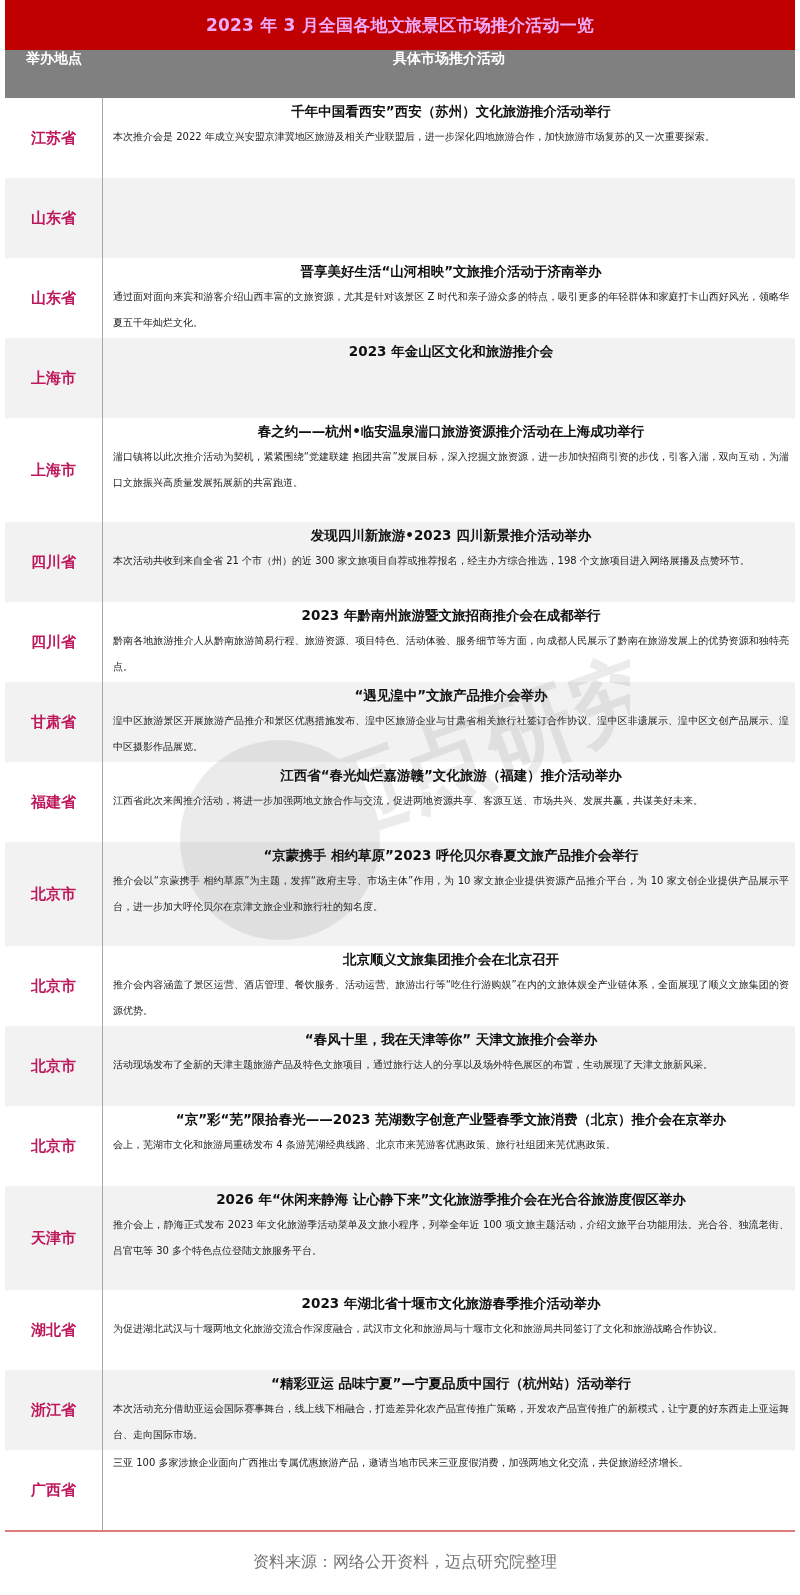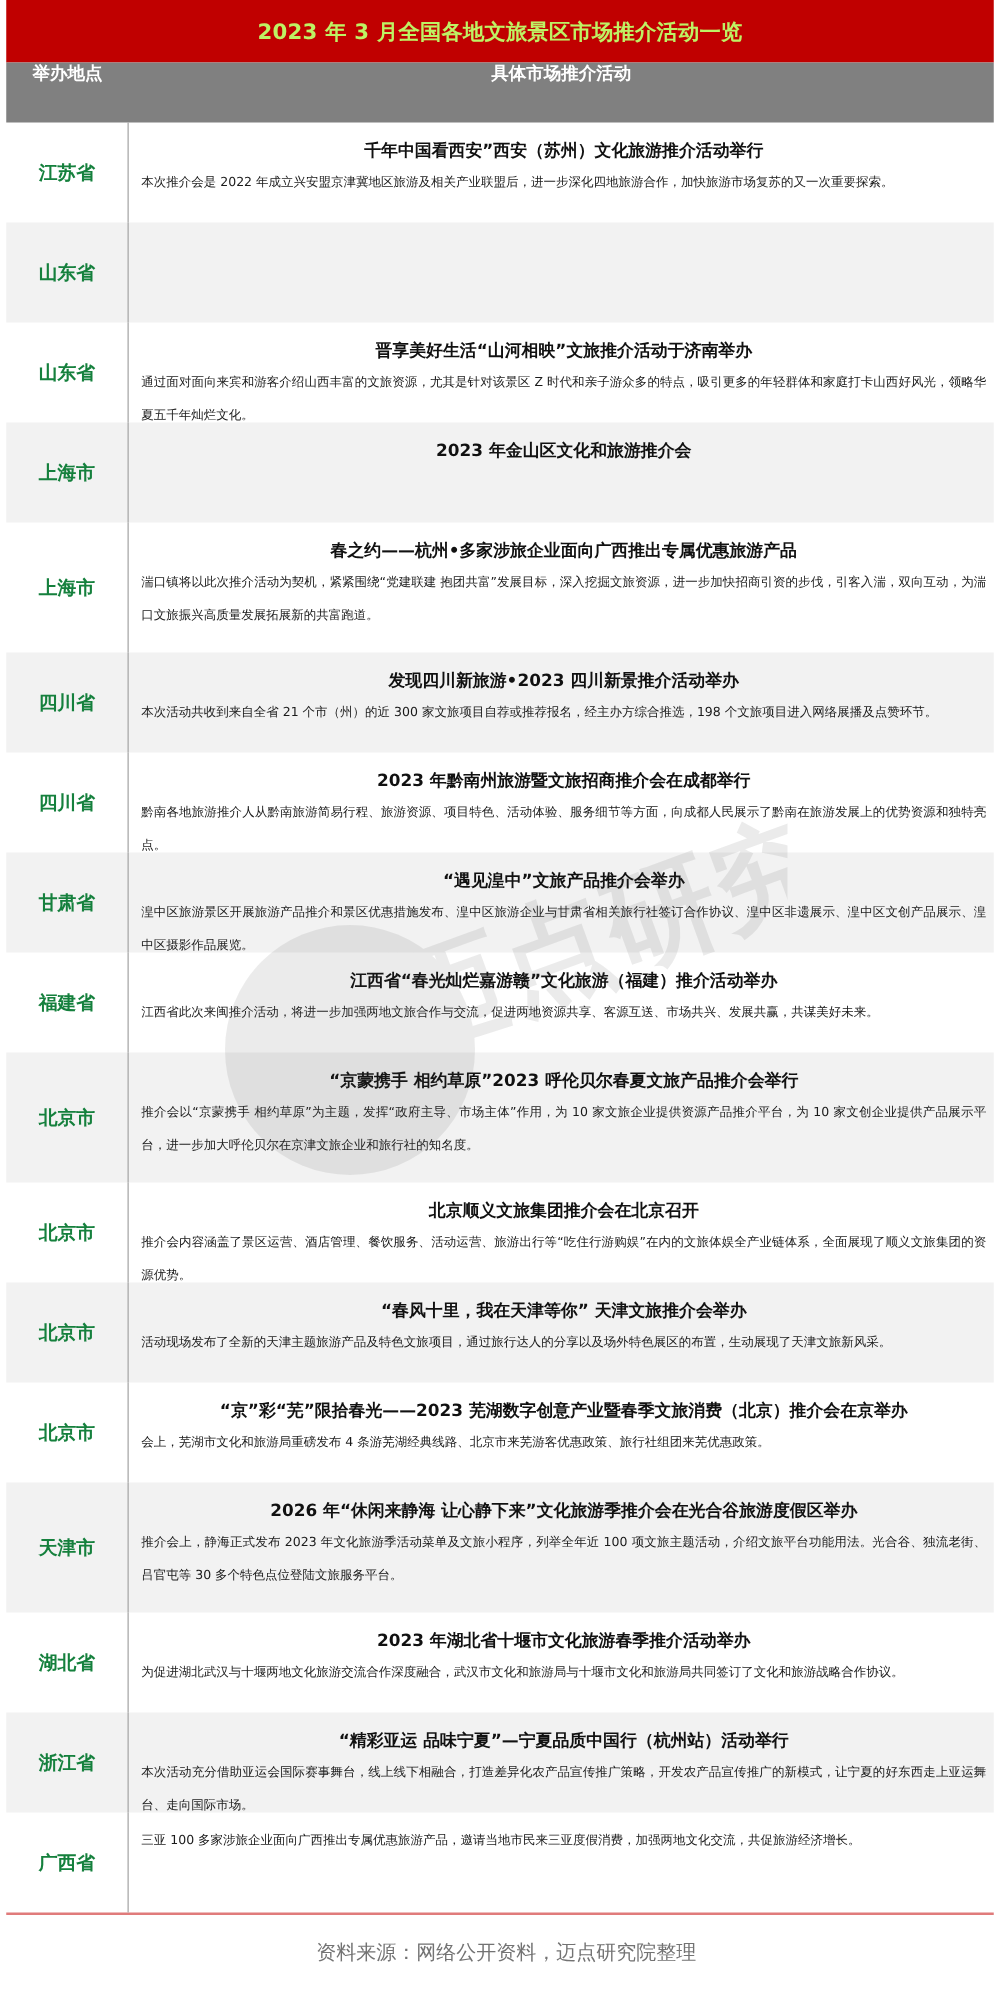--- a/index.html
+++ b/index.html
@@ -3,38 +3,38 @@
 <meta charset="utf-8">
 <style>
   * { box-sizing: border-box; margin: 0; padding: 0; }
   body {
     width: 800px; height: 1595px; background: #ffffff;
     font-family: "DejaVu Sans", "Liberation Sans", sans-serif;
     color: #1a1a1a; position: relative; overflow: hidden;
   }
   .table-wrap { position: absolute; left: 5px; top: 0; width: 790px; }
   .title-bar {
-    height: 50px; background: #c00000; color: #bef264;
+    height: 50px; background: #c00000; color: #f0abfc;
     display: flex; align-items: center; justify-content: center;
     font-size: 17px; font-weight: bold; letter-spacing: 0.2px;
   }
   .col-header {
     height: 48px; background: #808080; color: #fff;
     display: flex; align-items: flex-start; font-size: 14px; font-weight: bold;
   }
   .col-header .c1 { width: 98px; text-align: center; }
   .col-header .c2 { flex: 1; text-align: center; }
   .row { display: flex; }
   .row.shade { background: #f2f2f2; }
   .row .place {
     width: 98px; border-right: 1px solid #a6a6a6;
     display: flex; align-items: center; justify-content: center;
-    font-size: 15px; font-weight: bold; color: #15803d;
+    font-size: 15px; font-weight: bold; color: #be185d;
   }
-  .row .content { flex: 1; padding: 10px 6px 4px 10px; }
+  .row .content { flex: 1; padding: 0 6px 4px 10px; }
   .row .headline {
     text-align: center; font-weight: bold; font-size: 13.5px;
     line-height: 26px; height: 26px; white-space: nowrap; color: #111;
   }
   .row .desc { font-size: 10px; line-height: 26px; color: #1a1a1a; text-align: justify; }
   .bottom-line { height: 2px; background: #e07b7b; }
   .source {
     position: absolute; left: 5px; top: 1532px; width: 800px; height: 60px;
     display: flex; align-items: center; justify-content: center;
     font-size: 16px; color: #737373;
@@ -73,21 +73,21 @@
       </div>
       <div class="row shade" style="height: 80px;">
         <div class="place">上海市</div>
         <div class="content">
           <div class="headline">2023 年金山区文化和旅游推介会</div>
         </div>
       </div>
       <div class="row" style="height: 104px;">
         <div class="place">上海市</div>
         <div class="content">
-          <div class="headline">春之约——杭州•多家涉旅企业面向广西推出专属优惠旅游产品</div>
+          <div class="headline">春之约——杭州•临安温泉湍口旅游资源推介活动在上海成功举行</div>
           <div class="desc">湍口镇将以此次推介活动为契机，紧紧围绕“党建联建 抱团共富”发展目标，深入挖掘文旅资源，进一步加快招商引资的步伐，引客入湍，双向互动，为湍口文旅振兴高质量发展拓展新的共富跑道。</div>
         </div>
       </div>
       <div class="row shade" style="height: 80px;">
         <div class="place">四川省</div>
         <div class="content">
           <div class="headline">发现四川新旅游•2023 四川新景推介活动举办</div>
           <div class="desc">本次活动共收到来自全省 21 个市（州）的近 300 家文旅项目自荐或推荐报名，经主办方综合推选，198 个文旅项目进入网络展播及点赞环节。</div>
         </div>
       </div>

